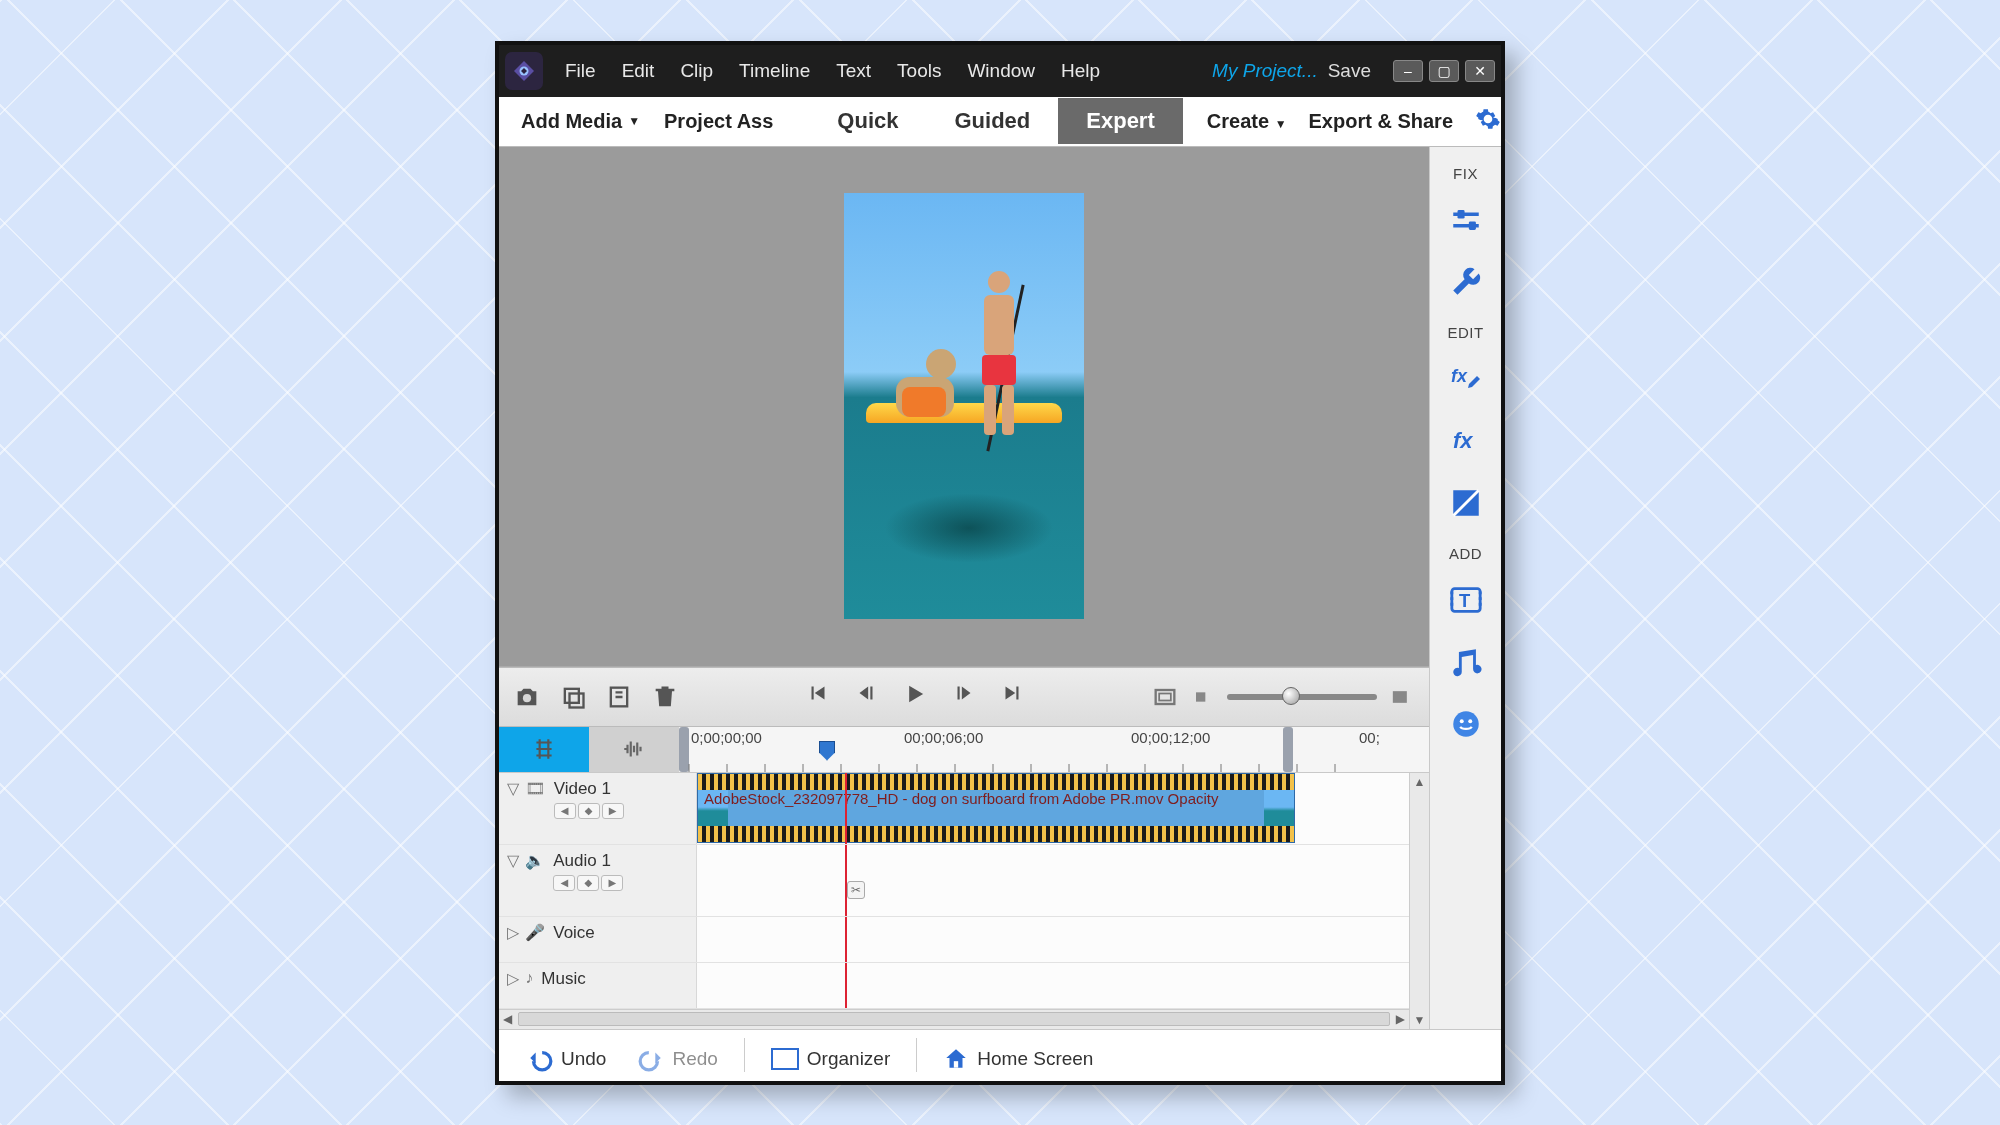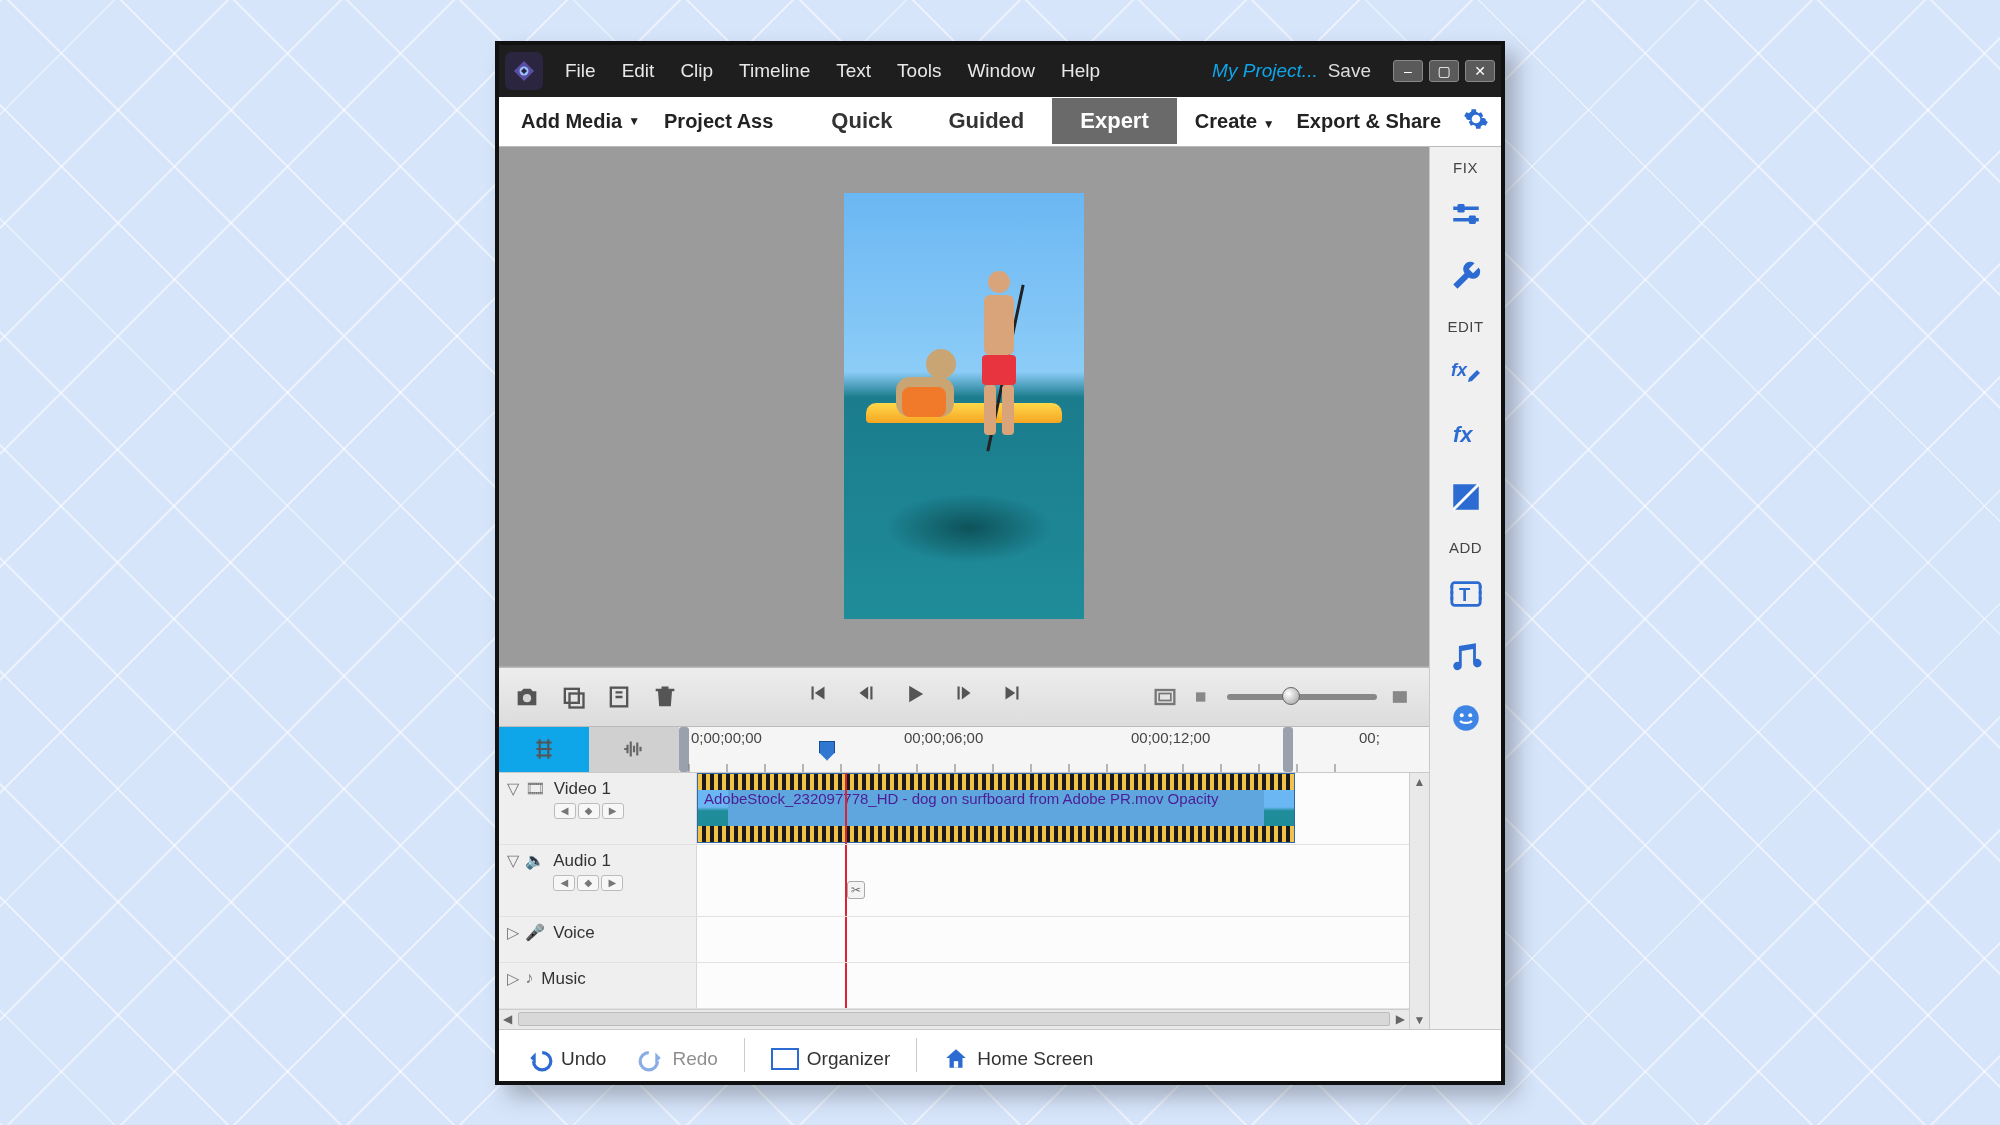--- a/index.html
+++ b/index.html
@@ -42,21 +42,21 @@
   .actionbar {
     height: 50px; background:#fff; border-bottom:1px solid #bbb;
     display:flex; align-items:center; font-size:20px; font-weight:600; color:#222;
   }
   .ab-left { display:flex; align-items:center; gap:0; padding-left:10px; }
   .ab-left .ab-item { padding: 0 12px; display:flex; align-items:center; gap:6px; }
   .caret-down { font-size:12px; }
   .ab-center { flex:1; display:flex; justify-content:center; gap:0; }
   .mode-tab { padding: 10px 28px; font-size:22px; font-weight:700; color:#333; }
   .mode-tab.active { background:#6a6a6a; color:#fff; }
-  .ab-right { display:flex; align-items:center; gap:22px; padding-right:12px; }
+  .ab-right { display:flex; align-items:center; gap:22px; }
   .gear { color:#2b6fd4; }
   
   .main { flex:1; display:flex; min-height:0; }
   .stage-col { flex:1; display:flex; flex-direction:column; min-width:0; }
   .monitor {
     flex:1; background:#9b9b9b; display:flex; align-items:center; justify-content:center;
     border-bottom:1px solid #aaa;
   }
   .preview {
     width: 240px; height: 426px;
@@ -116,37 +116,37 @@
   .mini-btns { display:flex; gap:2px; margin-top:4px; }
   .mini-btn { width:22px; height:16px; border:1px solid #bbb; background:#f7f7f7; border-radius:3px;
     font-size:10px; color:#777; display:flex; align-items:center; justify-content:center; }
   .track-body { flex:1; position:relative; background:#fcfcfc; }
   .clip {
     position:absolute; top:0; height:70px; background:#5fa6df; border:1px solid #2e6aa8; overflow:hidden;
   }
   .clip-strip { position:absolute; top:0; left:0; right:0; height:16px;
     background:repeating-linear-gradient(90deg,#f2c14a 0 4px,#1a1a1a 4px 8px); }
   .clip-strip.bottom { top:auto; bottom:0; }
-  .clip-label { position:absolute; top:16px; left:6px; right:6px; color:#4c1d95; font-size:15px; white-space:nowrap; overflow:hidden; }
+  .clip-label { position:absolute; top:16px; left:6px; right:6px; color:#7f1d1d; font-size:15px; white-space:nowrap; overflow:hidden; }
   .clip-thumb { position:absolute; top:16px; width:30px; height:38px;
     background:linear-gradient(#6bb7f3 45%,#1f8c9a 55%); }
   .razor { position:absolute; width:18px; height:18px; border:1px solid #aaa; border-radius:3px; background:#f4f4f4;
     font-size:12px; color:#666; display:flex; align-items:center; justify-content:center; }
   .playline { position:absolute; top:0; bottom:0; width:2px; background:#d23; }
   .timeline-scroll { height:20px; background:#e9e9e9; border-top:1px solid #ccc;
     display:flex; align-items:center; justify-content:space-between; padding:0 4px; color:#666; font-size:12px;}
   .hscroll { flex:1; height:14px; margin:0 6px; background:#d8d8d8; border:1px solid #bbb; border-radius:2px;}
   .v-scroll { width:20px; background:#e9e9e9; border-left:1px solid #ccc;
     display:flex; flex-direction:column; align-items:center; justify-content:space-between; color:#666; font-size:12px; padding:2px 0;}
   .tracks-wrap { display:flex; }
   .tracks-main { flex:1; }
   
   .right-panel {
     width: 72px; background:#f0f0f0; border-left:1px solid #c9c9c9;
-    display:flex; flex-direction:column; align-items:center; padding-top:6px; gap:10px;
+    display:flex; flex-direction:column; align-items:center; padding-top:12px; gap:10px;
     font-size:14px; color:#333;
   }
   .rp-label { font-size:15px; color:#444; letter-spacing:0.5px; margin:6px 0 2px; }
   .rp-btn { width:52px; height:52px; display:flex; align-items:center; justify-content:center;
     border-radius:6px; }
   .rp-btn svg { width:34px; height:34px; }
   
   .bottombar {
     height:52px; background:#fff; border-top:1px solid #c8c8c8;
     display:flex; align-items:center; padding:0 16px; gap:8px; font-size:19px; color:#333;

